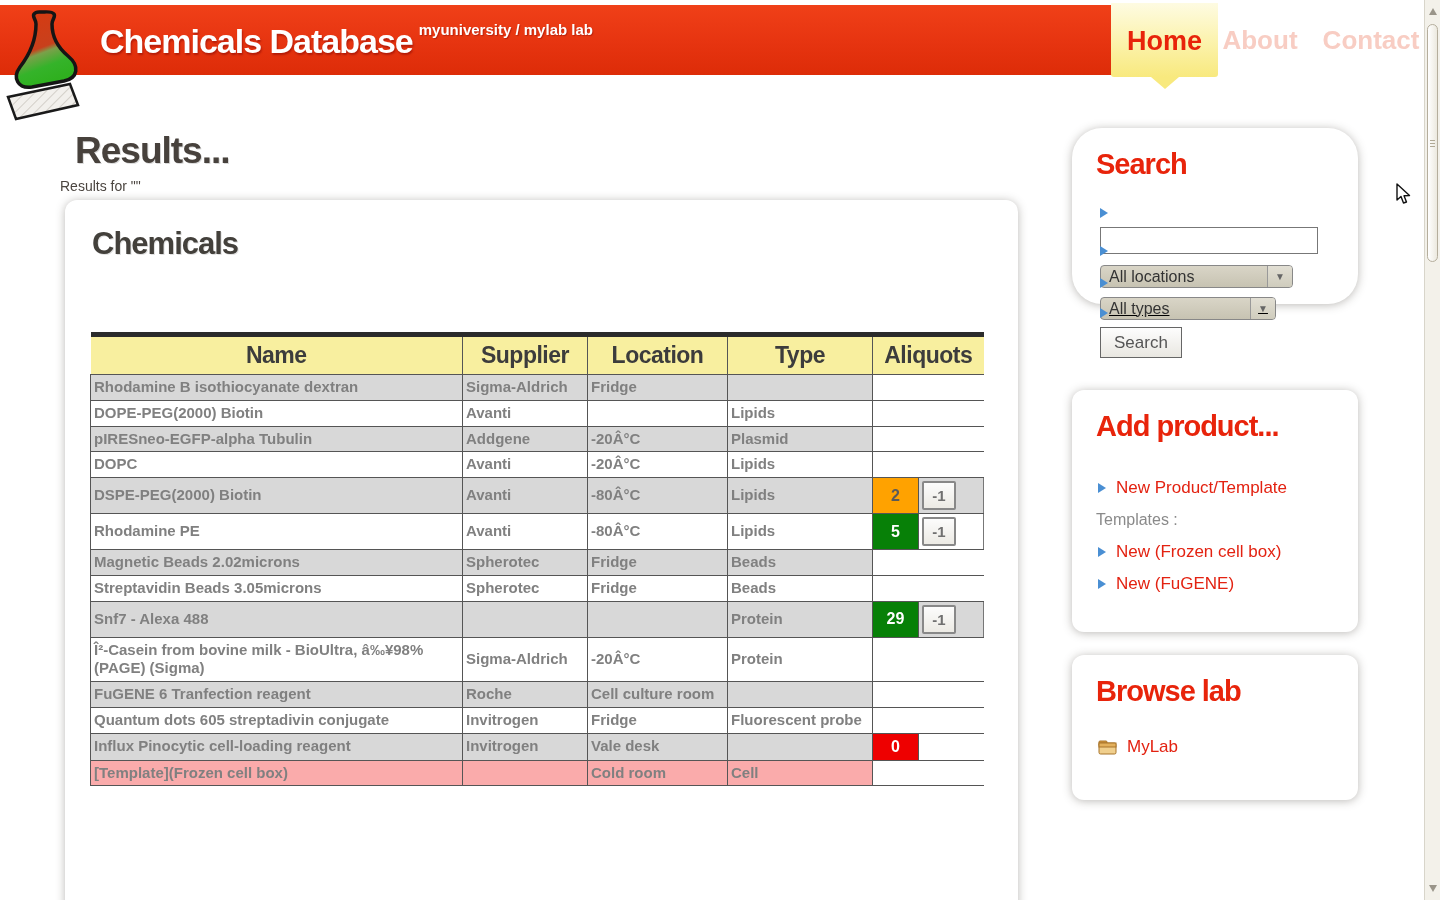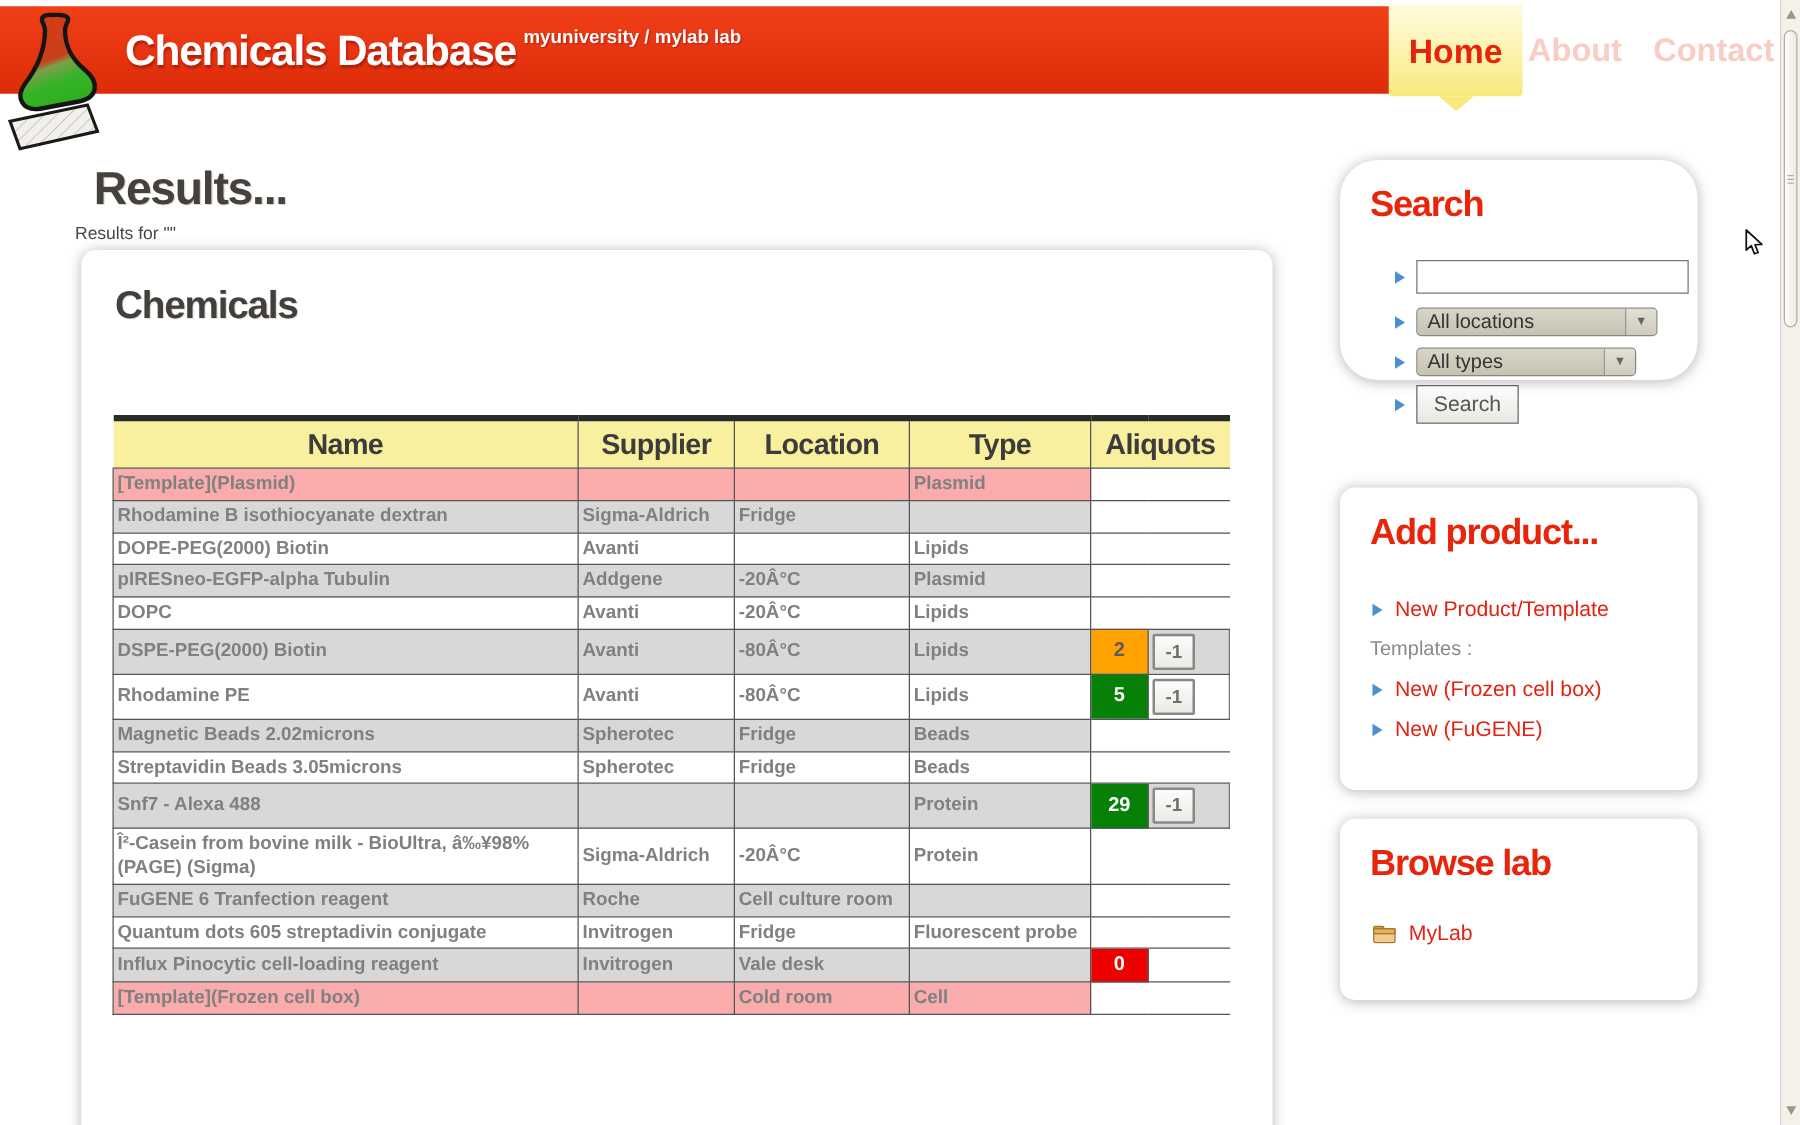--- a/index.html
+++ b/index.html
@@ -68,21 +68,21 @@
 
   
   .side-card { position:absolute; left:1072px; width:286px; }
   .side-title { position:absolute; left:24px; top:20px; font-size:29px; font-weight:bold;
     color:#e8240b; letter-spacing:-1px; }
   .search-card { top:128px; height:176px;border-radius:30px; }
   .add-card { top:390px; height:242px; }
   .browse-card { top:655px; height:145px; }
   .bullet { width:0; height:0; border-left:8px solid #4a8fd3; border-top:5px solid transparent;
     border-bottom:5px solid transparent; display:inline-block; flex:none; }
-  .form-row { position:absolute; left:44px; display:flex; align-items:center; gap:9px; }
+  .form-row { position:absolute; left:28px; display:flex; align-items:flex-start; gap:9px;flex-direction:column; }
   .search-input { width:218px; height:27px; border:1px solid #777; background:#fff; font-size:16px;
     padding:0 4px; }
   .selectbox { height:23px; border:1px solid #888; border-radius:4px; display:flex; align-items:center;
     background:linear-gradient(180deg,#d9d5c7,#c7c3b2); cursor:pointer; overflow:hidden; }
   .selectbox .sel-label { flex:1; font-size:16px; color:#333; padding:0 8px; white-space:nowrap; }
   .sel-arrow { width:25px; height:100%; border-left:1px solid #999; display:flex; align-items:center;
     justify-content:center; background:linear-gradient(180deg,#e2dfd4,#cfccbd); }
   .sel-arrow span { font-size:10px; color:#666; }
   .search-btn { height:31px; padding:0 13px; font-size:17px; color:#555; border:1px solid #666;
     background:linear-gradient(180deg,#fdfdfd,#e9e7e1); cursor:pointer;
@@ -163,28 +163,20 @@
       <thead>
         <tr>
           <th>Name</th>
           <th>Supplier</th>
           <th>Location</th>
           <th>Type</th>
           <th colspan="2">Aliquots</th>
         </tr>
       </thead>
       <tbody id="chem-body">
-          <tr class="bg-pink">
-      <td class="c-name">[Template](Plasmid)</td>
-      <td class="c-sup"></td>
-      <td class="c-loc"></td>
-      <td class="c-type">Plasmid</td>
-      <td class="c-ali"></td>
-      <td class="c-btn"></td>
-    </tr>
           <tr class="bg-gray">
       <td class="c-name">Rhodamine B isothiocyanate dextran</td>
       <td class="c-sup">Sigma-Aldrich</td>
       <td class="c-loc">Fridge</td>
       <td class="c-type"></td>
       <td class="c-ali"></td>
       <td class="c-btn"></td>
     </tr>
           <tr class="bg-white">
       <td class="c-name">DOPE-PEG(2000) Biotin</td>
@@ -302,21 +294,21 @@
     </div>
     <div class="form-row" style="top:118px;">
       <span class="bullet"></span>
       <div class="selectbox" style="width:193px;">
         <span class="sel-label">All locations</span>
         <span class="sel-arrow">
             <span>▼</span>
           </span>
       </div>
     </div>
-    <div class="form-row" style="top:150px;">
+    <div class="form-row" style="top:150px;text-decoration:underline;">
       <span class="bullet"></span>
       <div class="selectbox" style="width:176px;">
         <span class="sel-label">All types</span>
         <span class="sel-arrow">
             <span>▼</span>
           </span>
       </div>
     </div>
     <div class="form-row" style="top:180px;">
       <span class="bullet"></span>

